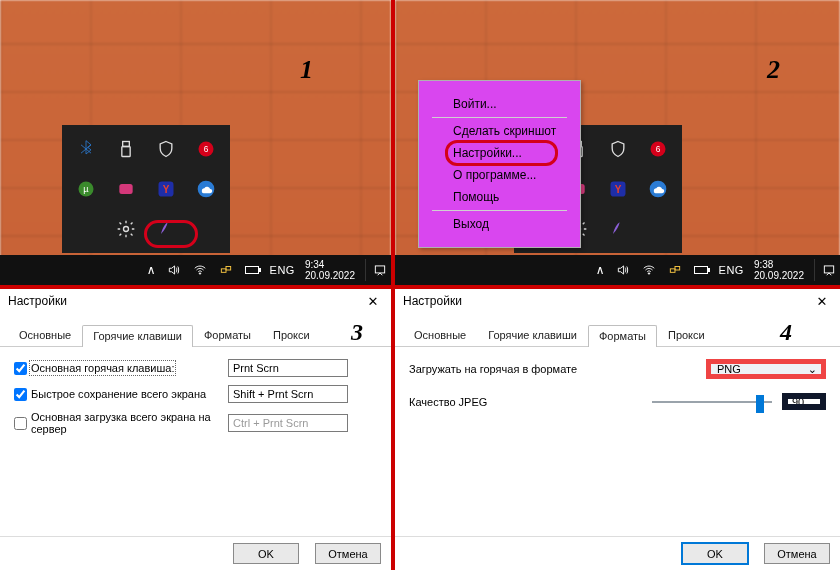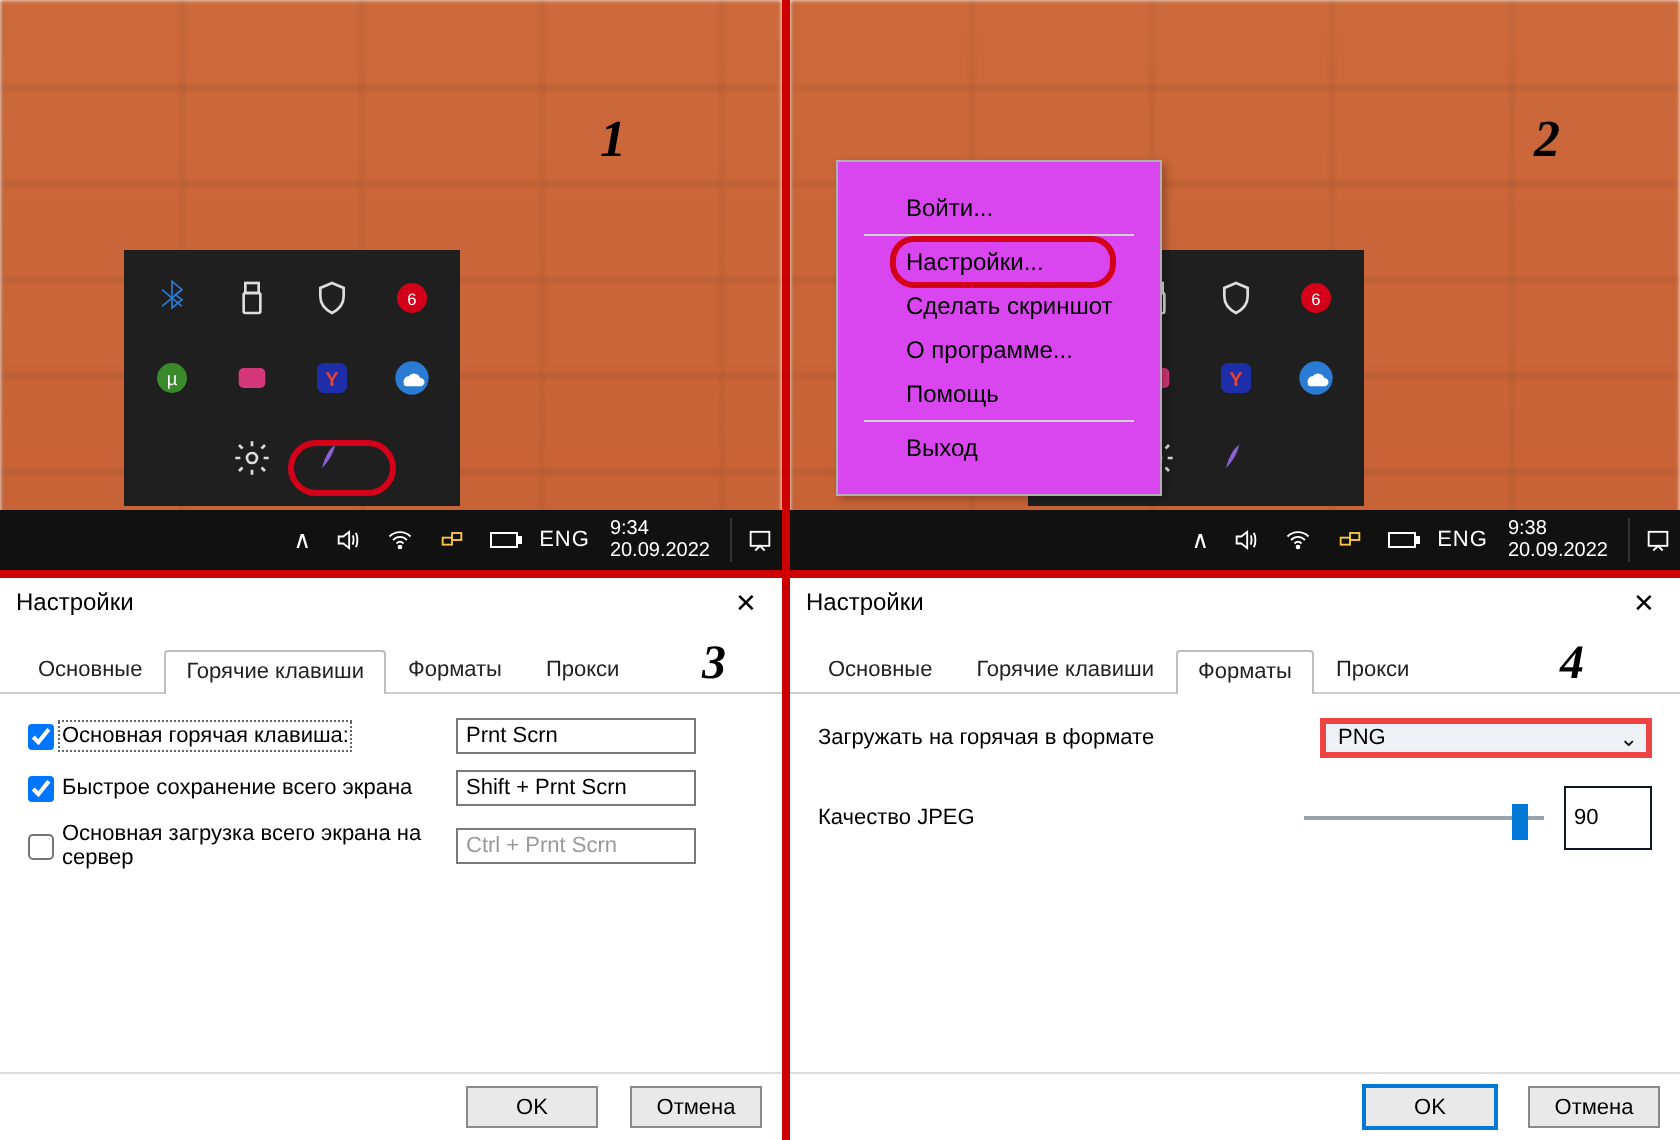--- a/index.html
+++ b/index.html
@@ -56,25 +56,25 @@
   .chk input { width: 13px; height: 13px; }
   .chk.dotted label { outline: 1px dotted #666; outline-offset: 1px; }
   .hk-input { width: 120px; padding: 2px 4px; border: 1px solid #7a7a7a; font-size: 11px; font-family: inherit; background: #fff; }
   .hk-input.disabled { color: #9a9a9a; }
   .dlg-buttons { display: flex; justify-content: flex-end; gap: 6px; padding: 6px 10px; border-top: 1px solid #ddd; }
   .btn { min-width: 66px; height: 21px; border: 1px solid #8a8a8a; background: #e9e9e9; font-size: 11px; cursor: default; margin-left: 10px; }
   .btn.primary { border: 1px solid #0078d7; outline: 1px solid #0078d7; }
 
   .fmt-row { display: flex; align-items: center; margin-bottom: 14px; gap: 12px; }
   .fmt-label { width: 210px; }
-  .select { width: 166px; height: 20px; border: 3px solid #ef4444; display: flex; align-items: center; justify-content: space-between; padding: 0 4px 0 6px; background: #eef2f6; font-size: 11px; }
+  .select { width: 120px; height: 20px; border: 5px solid #ef4444; display: flex; align-items: center; justify-content: space-between; padding: 0 4px 0 6px; background: #eef2f6; font-size: 11px; }
   .slider-wrap { display: flex; align-items: center; gap: 10px; }
   .slider-track { width: 120px; height: 2px; background: #9aa3ab; position: relative; }
   .slider-thumb { position: absolute; top: -6px; width: 8px; height: 18px; background: #0078d7; }
-  .quality-val { width: 44px; height: 32px; border: 1px solid #0f172a; text-align: left; padding: 1px 4px; font-size: 11px; }
+  .quality-val { width: 44px; height: 17px; border: 6px solid #0f172a; text-align: left; padding: 1px 4px; font-size: 11px; }
 
   .battery-icon { display:inline-block; width:14px; height:8px; border:1px solid #fff; position:relative; }
   .battery-icon::after { content:''; position:absolute; right:-3px; top:1px; width:2px; height:4px; background:#fff; }
 </style>
 </head>
 <body>
 
 <div class="grid">
 
   <div class="panel">
@@ -244,25 +244,25 @@
           <svg viewBox="0 0 24 24">
             <path d="M6 18c2-8 5-12 8-14-1 4-3 9-8 14z" fill="#8b5fd6"></path>
           </svg>
         </div>
       <div class="ttechnen" data="" -name="blank-tray-slot-2"></div>
     </div>
 
     <div class="context-menu" style="left:23px; top:80px;">
       <div class="mi">Войти...</div>
       <div class="sep"></div>
+      <div class="mi">Сделать скриншот</div>
       <div class="mi ringed">
         <span>Настройки...</span>
         <span class="red-ring-menu"></span>
       </div>
-      <div class="mi">Сделать скриншот</div>
       <div class="mi">О программе...</div>
       <div class="mi">Помощь</div>
       <div class="sep"></div>
       <div class="mi">Выход</div>
     </div>
 
     <div class="taskbar">
       <span class="chevron">∧</span>
       <span class="icon">
           <svg width="14" height="14" viewBox="0 0 24 24" fill="none" stroke="#fff" stroke-width="1.6">

